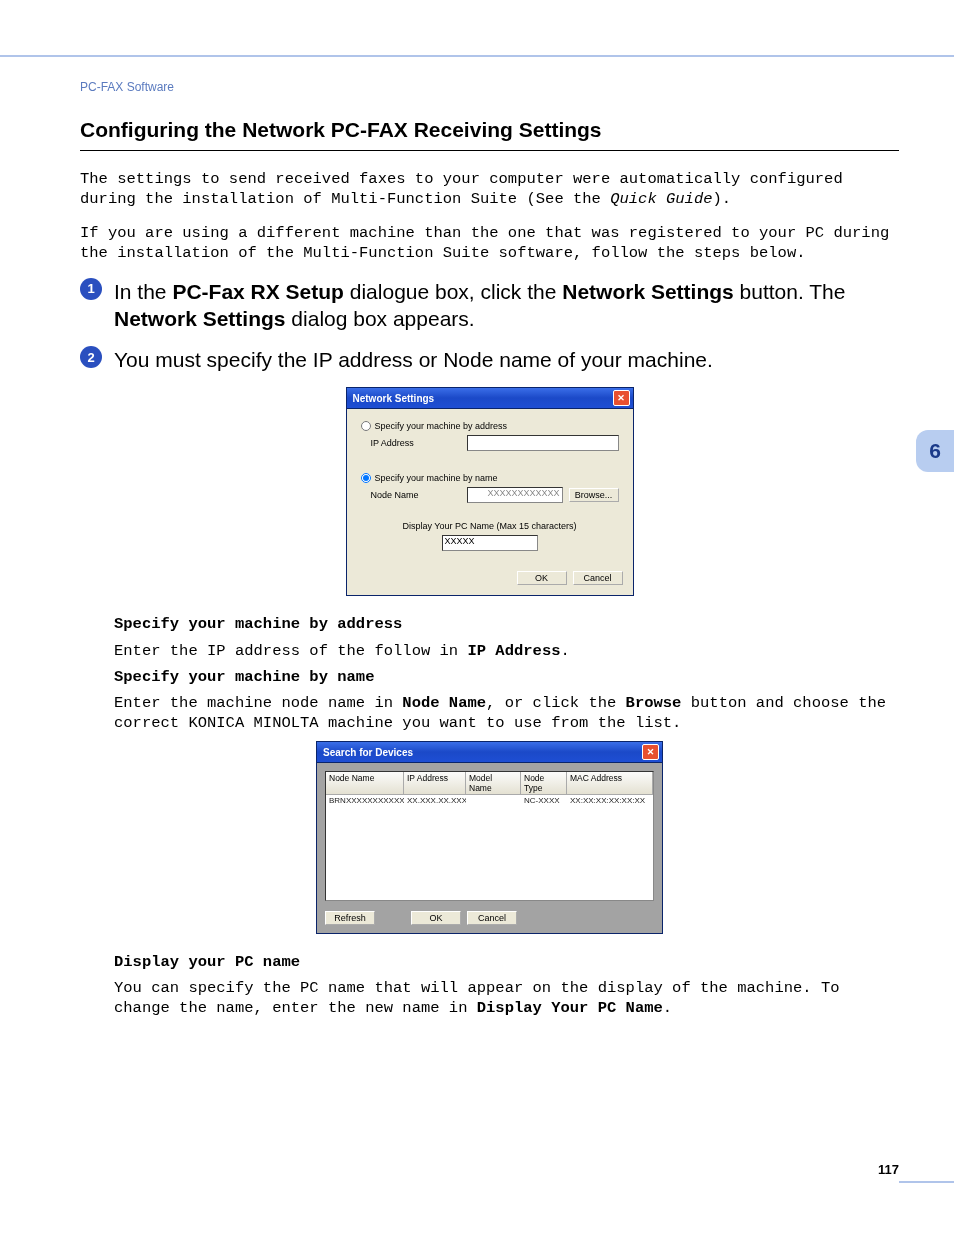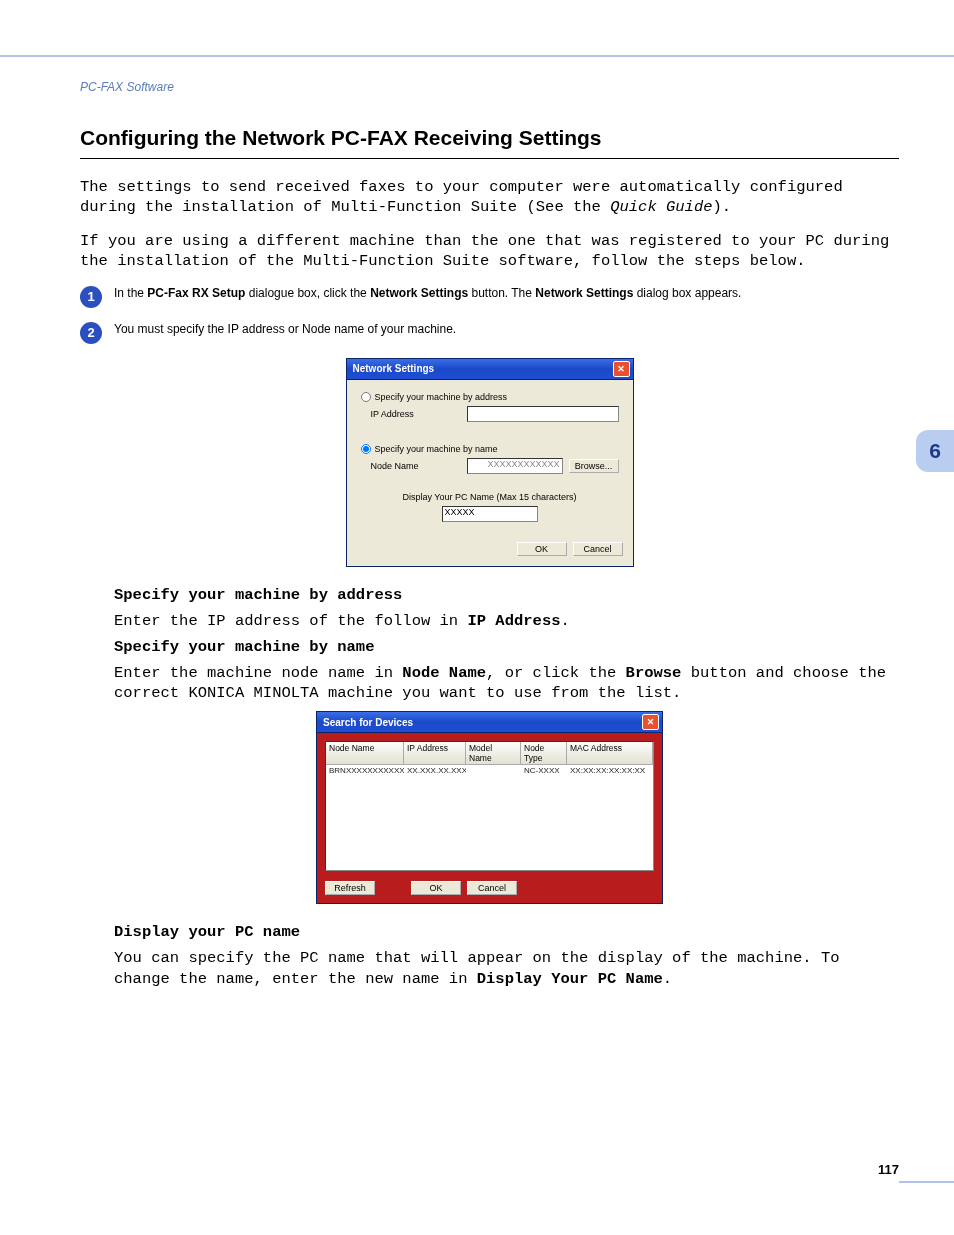--- a/index.html
+++ b/index.html
@@ -24,22 +24,21 @@
   }
   .content {
     position: absolute;
     top: 80px;
     left: 80px;
     right: 55px;
   }
   .breadcrumb {
     font-size: 12px;
     color: #5b7bbf;
-    margin-bottom: 32px;
-    font-style: italic;
+    margin-bottom: 24px;
   }
   h2.title {
     font-size: 21px;
     font-weight: bold;
     margin: 0 0 8px 0;
   }
   .rule {
     border: none;
     border-top: 1px solid #000;
     margin: 0 0 18px 0;
@@ -63,21 +62,21 @@
     background: #2a4fbf;
     color: #fff;
     font-size: 13px;
     font-weight: bold;
     display: flex;
     align-items: center;
     justify-content: center;
   }
   .step-text {
     flex: 1;
-    font-size: 12px;
+    font-size: 21px;
     line-height: 1.3;
   }
   .indent-block {
     margin-left: 34px;
   }
   .indent-block p.body {
     margin-bottom: 6px;
   }
   .sub-head {
     font-weight: bold;
@@ -173,21 +172,21 @@
     display: flex;
     justify-content: flex-end;
     gap: 6px;
     padding: 10px 10px 10px 0;
   }
 
   
   .win-dialog2 {
     width: 345px;
     border: 1px solid #0a246a;
-    background: #b91c1c;
+    background: #a3a3a3;
     font-family: Tahoma, Arial, sans-serif;
     font-size: 9px;
   }
   .list-area {
     margin: 8px 8px 4px 8px;
     background: #fff;
     border: 1px inset #888;
     height: 128px;
   }
   .list-head {

